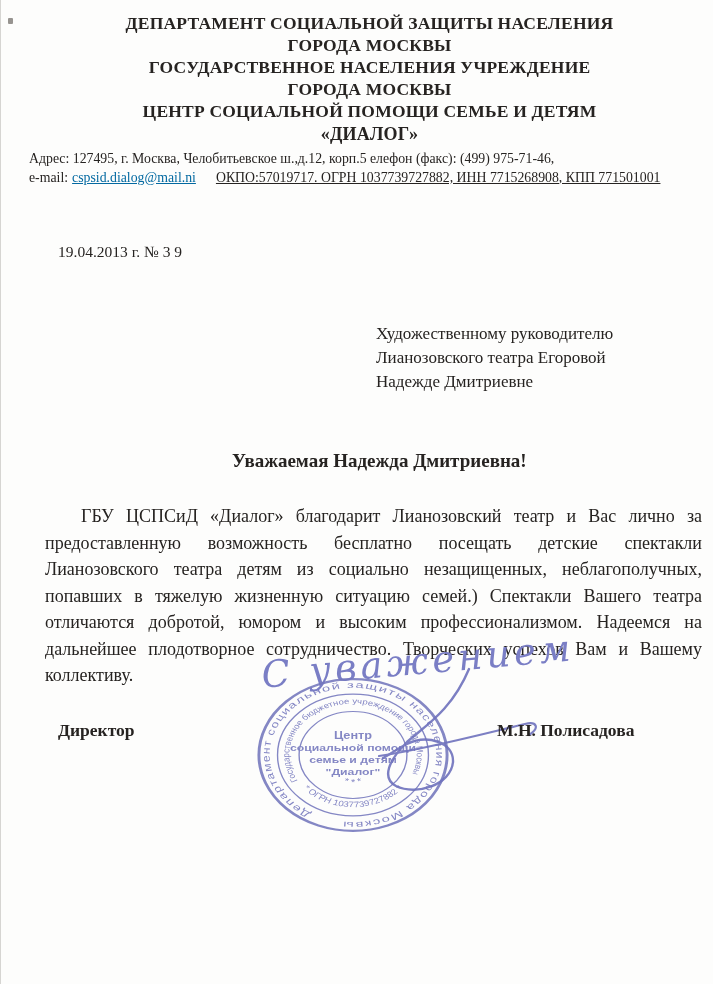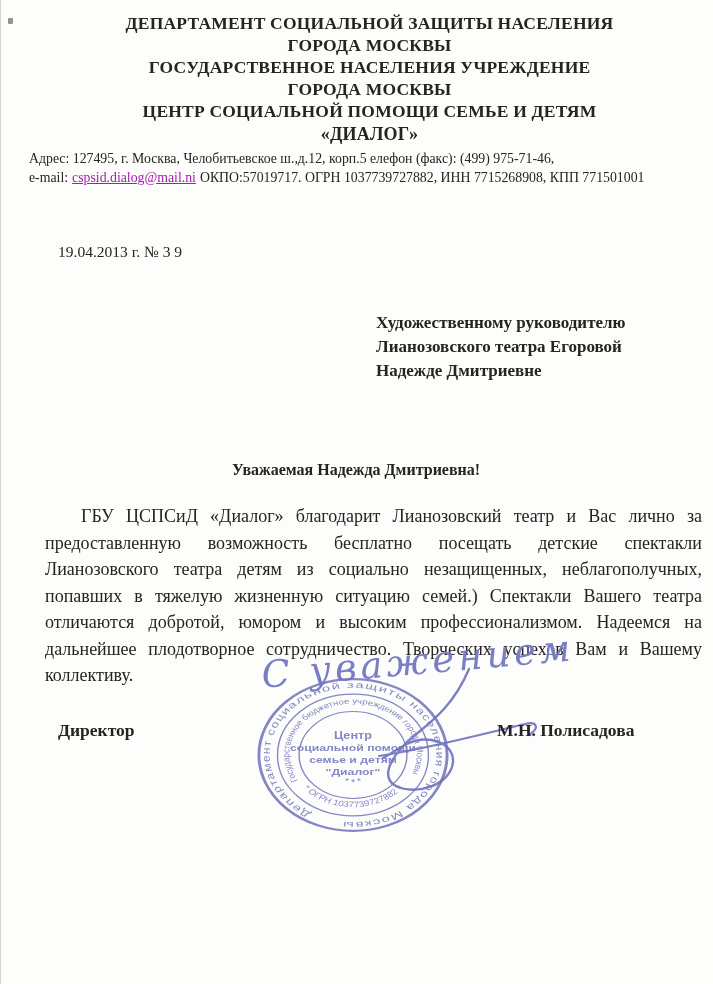--- a/index.html
+++ b/index.html
@@ -24,38 +24,38 @@
     letter-spacing:.2px;
     padding-left:12px;
   }
   .lh-org{margin-top:1px;font-size:18px;}
   
   .contact{
     position:absolute;top:150px;left:28px;width:660px;
     font-size:13.8px;line-height:18.5px;
   }
   .contact .email{
-    color:#a21caf;text-decoration:underline;margin:0 4px 0 4px;
+    color:#0369a1;text-decoration:underline;margin:0 4px 0 4px;
   }
-  .contact .u{}
+  .contact .u{text-decoration:underline;margin-left:16px;}
   
   .date-line{
     position:absolute;top:243px;left:57px;
     font-size:15.5px;
     text-align:center;
   }
   
   .addressee{
-    position:absolute;top:311px;left:375px;
-    font-weight:bold;font-size:17px;line-height:24px;
+    position:absolute;top:322px;left:375px;
+    font-weight:normal;font-size:17px;line-height:24px;
   }
   
   .salutation{
     position:absolute;top:450px;left:231px;
-    font-weight:bold;font-size:16px;margin-top:11px;
+    font-weight:bold;font-size:19px;
   }
   
   .body-par{
     position:absolute;top:487px;left:28px;width:657px;
     font-size:18px;line-height:26.5px;
     text-align:justify;text-indent:36px;
     word-spacing:2.5px;
     margin:16px;
   }
   

